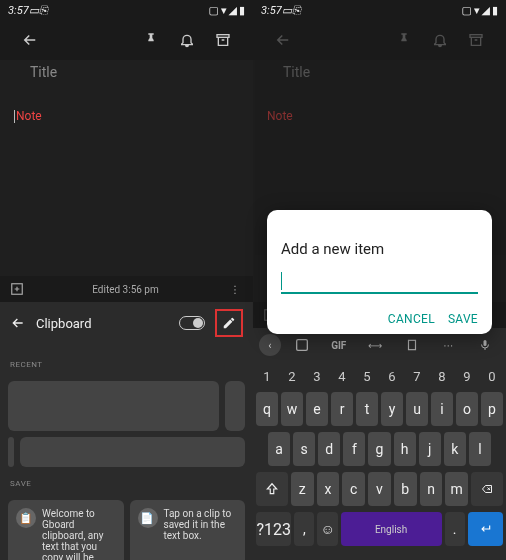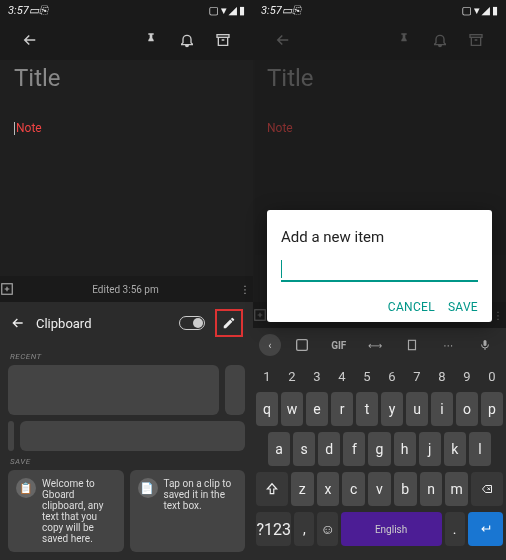--- a/index.html
+++ b/index.html
@@ -5,43 +5,43 @@
   * { margin: 0; padding: 0; box-sizing: border-box; }
   body { font-family: -apple-system, Roboto, sans-serif; background: #888; width: 506px; height: 560px; display: flex; }
   .pane { width: 253px; height: 560px; background: #1a1a1a; display: flex; flex-direction: column; position: relative; }
   .status-bar { height: 20px; display: flex; justify-content: space-between; align-items: center; padding: 2px 8px; color: #eee; font-size: 11px; }
   .status-left { display: flex; align-items: center; font-style: italic; }
   .status-right { display: flex; gap: 2px; align-items: center; }
   .topbar { height: 40px; display: flex; align-items: center; padding: 0 12px; }
   .topbar .spacer { flex: 1; }
   .topbar .icon-btn { width: 36px; height: 36px; display: flex; align-items: center; justify-content: center; color: #ccc; }
   .note-area { flex: 1; padding: 4px 14px; background: #1f1f1f; }
-  .title-field { color: #888; font-size: 24px; margin-bottom: 8px; }
+  .title-field { color: #888; font-size: 14px; margin-bottom: 8px; margin-left: 16px; }
   .note-field { color: #ef4444; font-size: 12px; position: relative; margin-top: 29px; }
   .cursor::before { content: ""; display: inline-block; width: 1px; height: 13px; background: #bbb; vertical-align: middle; margin-right: 1px; }
-  .bottom-info { height: 26px; display: flex; align-items: center; padding: 0 0; color: #aaa; font-size: 10px; }
+  .bottom-info { height: 26px; display: flex; align-items: center; padding: 0 10px; color: #aaa; font-size: 10px; }
   .edited { flex: 1; text-align: center; }
   .dots { width: 16px; text-align: center; }
   .clip-header { height: 42px; background: #2b2b2b; display: flex; align-items: center; padding: 0 10px; color: #eee; font-size: 13px; gap: 10px; }
   .clip-header .spacer { flex: 1; }
   .toggle { width: 26px; height: 14px; border: 1.5px solid #ccc; border-radius: 8px; position: relative; }
   .toggle::after { content: ""; position: absolute; right: 1px; top: 1px; width: 10px; height: 10px; border-radius: 50%; background: #ccc; }
   .edit-btn { width: 28px; height: 28px; border: 2px solid #d33; display: flex; align-items: center; justify-content: center; color: #eee; }
   .clip-body { background: #2b2b2b; flex: 1; padding: 4px 8px; overflow: hidden; }
-  .section-label { color: #888; font-size: 8px; letter-spacing: 0.5px; margin: 4px 2px; font-style: italic; }
+  .section-label { color: #888; font-size: 8px; letter-spacing: 0.5px; margin: 12px 2px; }
   .chip-row { display: flex; gap: 6px; margin-bottom: 6px; }
   .chip { background: #444; border-radius: 6px; height: 50px; flex: 1; }
   .chip.sm { height: 30px; }
   .chip.tiny { flex: 0 0 6px; }
   .tip { background: #444; border-radius: 6px; padding: 8px; color: #ddd; font-size: 10px; display: flex; gap: 6px; flex: 1; }
   .tip-icon { width: 20px; height: 20px; background: #666; border-radius: 50%; flex-shrink: 0; display: flex; align-items: center; justify-content: center; font-size: 11px; }
   .expand-row { text-align: center; color: #aaa; margin-top: 4px; }
   
   
-  .dialog-overlay { position: absolute; top: 210px; left: 14px; right: 14px; background: #fff; border-radius: 3px; padding: 18px 14px 8px; box-shadow: 0 4px 20px rgba(0,0,0,0.4); }
+  .dialog-overlay { position: absolute; top: 210px; left: 14px; right: 14px; background: #fff; border-radius: 10px; padding: 30px 14px 8px; box-shadow: 0 4px 20px rgba(0,0,0,0.4); }
   .dialog-title { font-size: 15px; color: #222; margin-bottom: 14px; }
   .dialog-input { width: 100%; border: none; border-bottom: 2px solid #009688; outline: none; font-size: 14px; padding: 2px 0; }
   .dialog-input-wrap { position: relative; }
   .dialog-cursor { position: absolute; left: 0; top: 0; width: 1px; height: 18px; background: #009688; }
   .dialog-actions { display: flex; justify-content: flex-end; gap: 13px; margin-top: 18px; font-size: 12px; color: #009688; letter-spacing: 0.3px; }
   
   
   .kbd-strip { height: 34px; background: #2b2b2b; display: flex; align-items: center; padding: 0 6px; gap: 6px; }
   .kbd-strip .circ { width: 22px; height: 22px; border-radius: 50%; background: #444; display: flex; align-items: center; justify-content: center; color: #ccc; font-size: 11px; }
   .kbd-strip .sicon { flex: 1; display: flex; align-items: center; justify-content: center; color: #aaa; font-size: 10px; }

